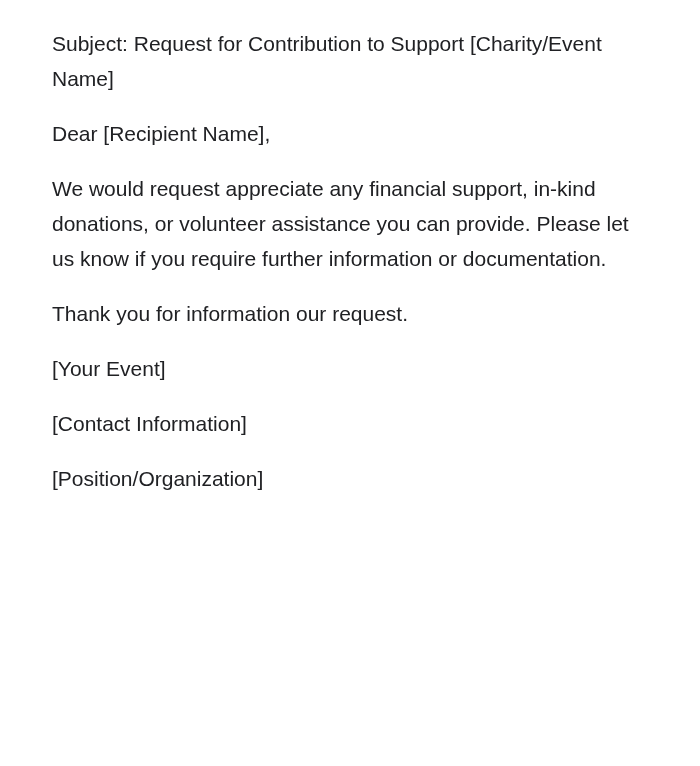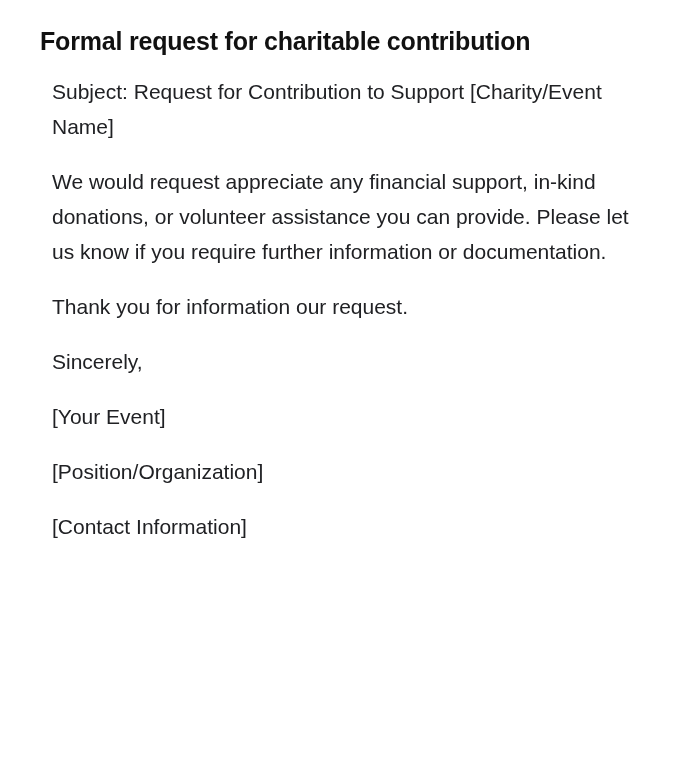--- a/index.html
+++ b/index.html
@@ -35,30 +35,29 @@
     line-height: 35px;
     font-weight: 400;
     color: var(--text, #202124);
     max-width: 585px;
   }
 </style>
 </head>
 <body>
 
 <div class="page">
-  <h1 class="doc-title">Formal request for charitable contribution</h1>
 
   <p class="doc-paragraph">Subject: Request for Contribution to Support [Charity/Event Name]</p>
 
+  <p class="doc-paragraph">Dear [Recipient Name],</p>
 
 
   <p class="doc-paragraph">We would request appreciate any financial support, in-kind donations, or volunteer assistance you can provide. Please let us know if you require further information or documentation.</p>
 
   <p class="doc-paragraph">Thank you for information our request.</p>
 
-  <p class="doc-paragraph">Sincerely,</p>
 
   <p class="doc-paragraph">[Your Event]</p>
 
+  <p class="doc-paragraph">[Contact Information]</p>
+
   <p class="doc-paragraph">[Position/Organization]</p>
-
-  <p class="doc-paragraph">[Contact Information]</p>
 </div>
 
 </body></html>

